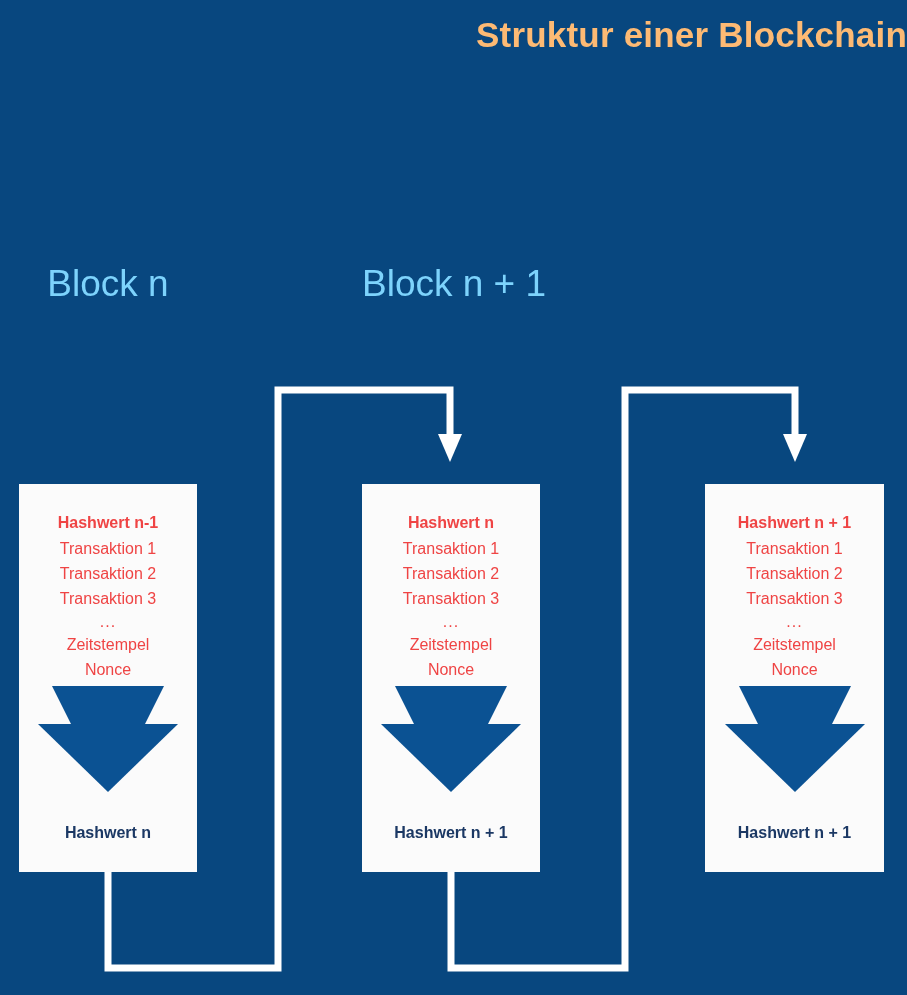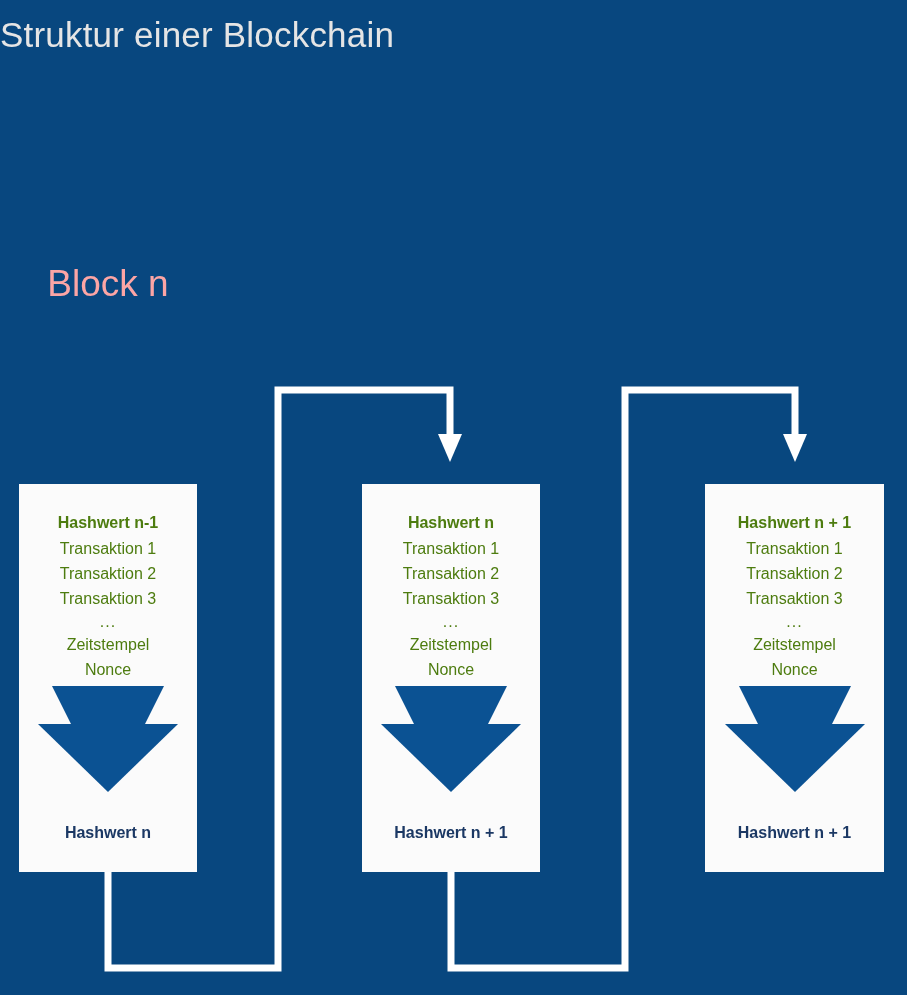--- a/index.html
+++ b/index.html
@@ -17,53 +17,53 @@
     font-family: "Liberation Sans", sans-serif;
     -webkit-font-smoothing: antialiased;
   }
 
   
   #title {
     position: absolute;
     left: 0;
     top: 14px;
     width: 907px;
-    text-align: left;
-    color: #e5e5e5;
+    text-align: right;
+    color: #fdba74;
     font-size: 35px;
-    font-weight: 400;
+    font-weight: 700;
     letter-spacing: 0.2px;
     line-height: 42px;
     white-space: nowrap;
   }
 
   
   .block-heading {
     position: absolute;
-    color: #fca5a5;
+    color: #7dd3fc;
     font-size: 37px;
     font-weight: 400;
     line-height: 44px;
     white-space: nowrap;
     text-align: center;
   }
 
   
   .block-card {
     position: absolute;
     background: #fbfbfb;
     box-sizing: border-box;
   }
   .block-body {
     position: absolute;
     left: 0;
     top: 26px;
     width: 100%;
     text-align: center;
-    color: #4d7c0f;
+    color: #ef4444;
     font-size: 16px;
     line-height: 25px;
   }
   .block-body .line {
     display: block;
     white-space: nowrap;
   }
   .block-body .line.bold {
     font-weight: bold;
     margin-bottom: 1px;
@@ -135,20 +135,21 @@
       <span class="line">Zeitstempel</span>
       <span class="line">Nonce</span>
     </div>
     <svg class="hash-arrow" width="144" height="110" viewBox="0 0 144 110">
       <polygon points="16,2 128,2 108,42 36,42" fill="#0b5293"></polygon>
       <polygon points="2,40 142,40 72,108" fill="#0b5293"></polygon>
     </svg>
     <div class="block-foot">Hashwert n</div>
   </div>
 
+  <div class="block-heading" style="left:362px; top:262px; width:178px;">Block n + 1</div>
 
   <div class="block-card" style="left:362px; top:484px; width:178px; height:388px;">
     <div class="block-body">
       <span class="line bold">Hashwert n</span>
       <span class="line">Transaktion 1</span>
       <span class="line">Transaktion 2</span>
       <span class="line">Transaktion 3</span>
       <span class="line dots">...</span>
       <span class="line">Zeitstempel</span>
       <span class="line">Nonce</span>

